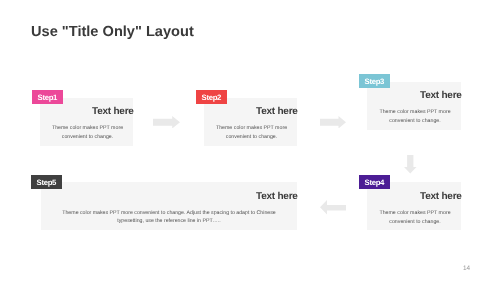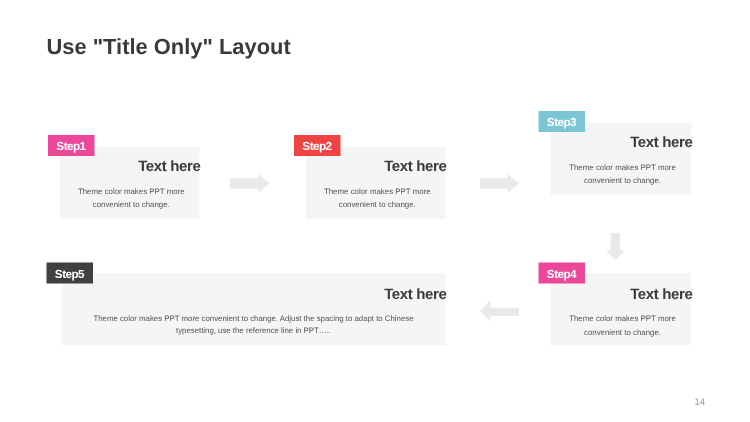--- a/index.html
+++ b/index.html
@@ -75,21 +75,21 @@
     <div class="step-heading" style="top:8px;">Text here</div>
     <div class="step-body" style="left:6px;top:26px;width:84px;">Theme color makes PPT more convenient to change.</div>
   </div>
 
   <svg class="arrow" style="left:404px;top:155px;" width="12.5" height="18.5" viewBox="0 0 12.5 18.5">
     <path d="M3.1 0 H9.4 V12 H12.5 L6.25 18.5 L0 12 H3.1 Z" fill="#e9e9e9"></path>
   </svg>
 
   <div class="step" style="left:367px;top:182px;width:94px;height:48px;">
     <div class="step-card"></div>
-    <div class="step-badge" style="left: -8px; top: -7px; background: #ec4899;">Step4</div>
+    <div class="step-badge" style="left: -8px; top: -7px; background: #4c1d95;">Step4</div>
     <div class="step-heading" style="top:9px;">Text here</div>
     <div class="step-body" style="left:6px;top:27px;width:84px;">Theme color makes PPT more convenient to change.</div>
   </div>
 
   <svg class="arrow" style="left:320px;top:200px;" width="26" height="14.5" viewBox="0 0 26 14.5">
     <path d="M26 5.1 H7 V0 L0 7.25 L7 14.5 V10.6 H26 Z" fill="#e9e9e9"></path>
   </svg>
 
   <div class="step" style="left:41px;top:182px;width:256px;height:48px;">
     <div class="step-card"></div>

